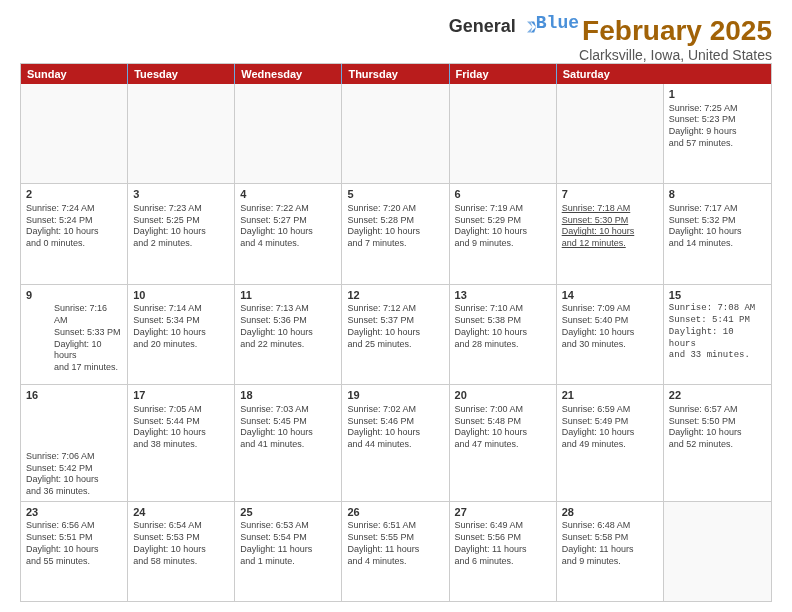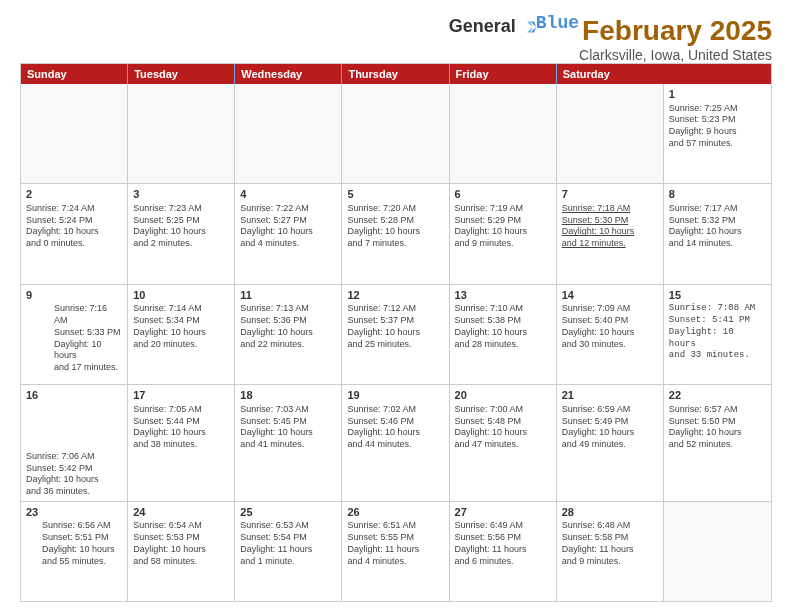--- a/index.html
+++ b/index.html
@@ -313,21 +313,21 @@
             <span class="day-num">22</span>
             <div class="info" style="white-space: pre-line;">Sunrise: 6:57 AM
 Sunset: 5:50 PM
 Daylight: 10 hours
 and 52 minutes.</div>
           </div>
         </div>
         <div class="cal-row">
           <div class="cal-cell">
             <span class="day-num">23</span>
-            <div class="info" style="white-space: pre-line; margin-left: 16px;">Sunrise: 6:56 AM
+            <div class="info" style="white-space: pre-line;">Sunrise: 6:56 AM
 Sunset: 5:51 PM
 Daylight: 10 hours
 and 55 minutes.</div>
           </div>
           <div class="cal-cell">
             <span class="day-num">24</span>
             <div class="info" style="white-space: pre-line;">Sunrise: 6:54 AM
 Sunset: 5:53 PM
 Daylight: 10 hours
 and 58 minutes.</div>

